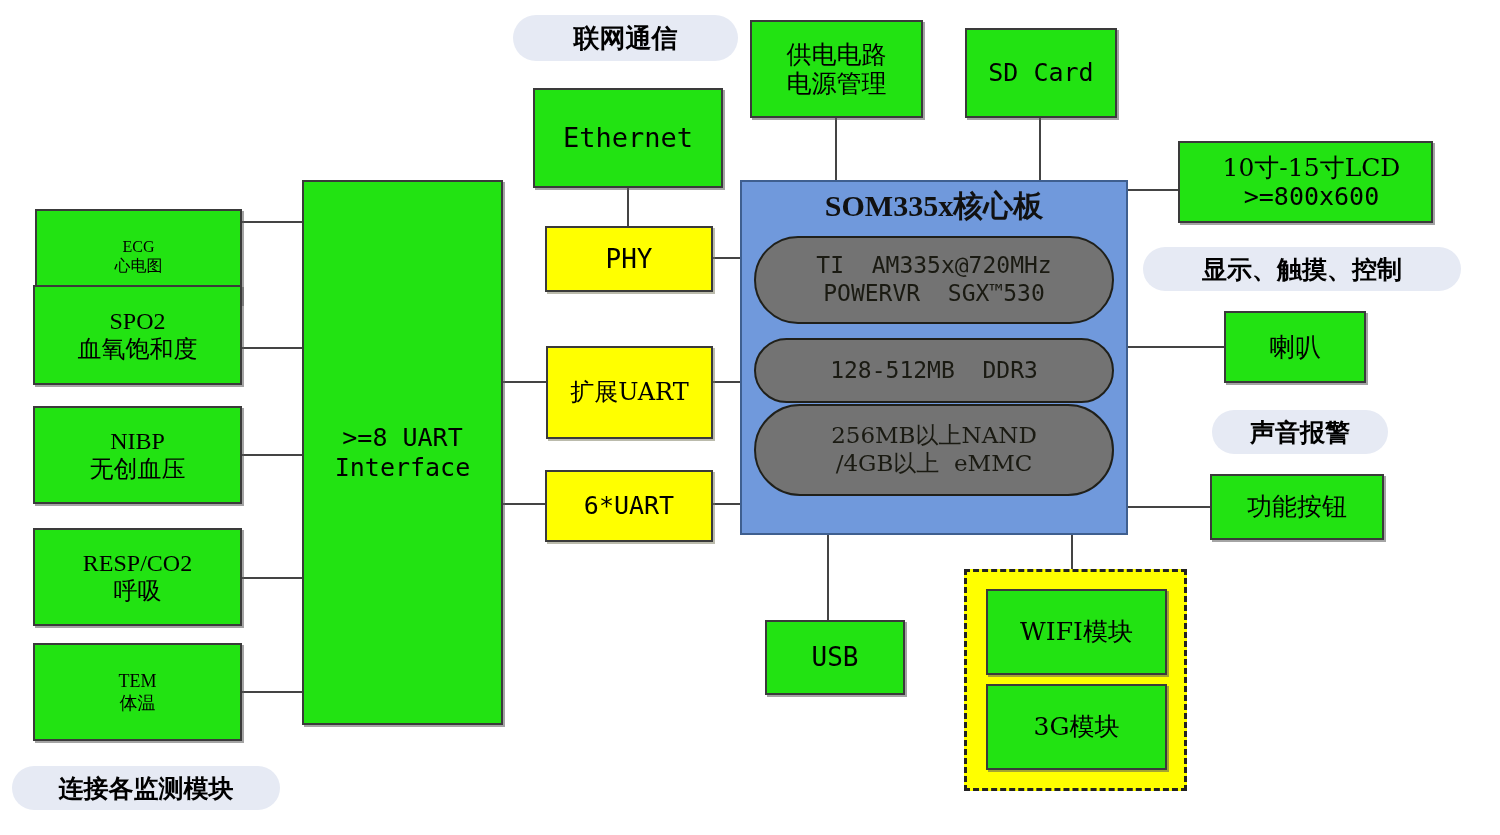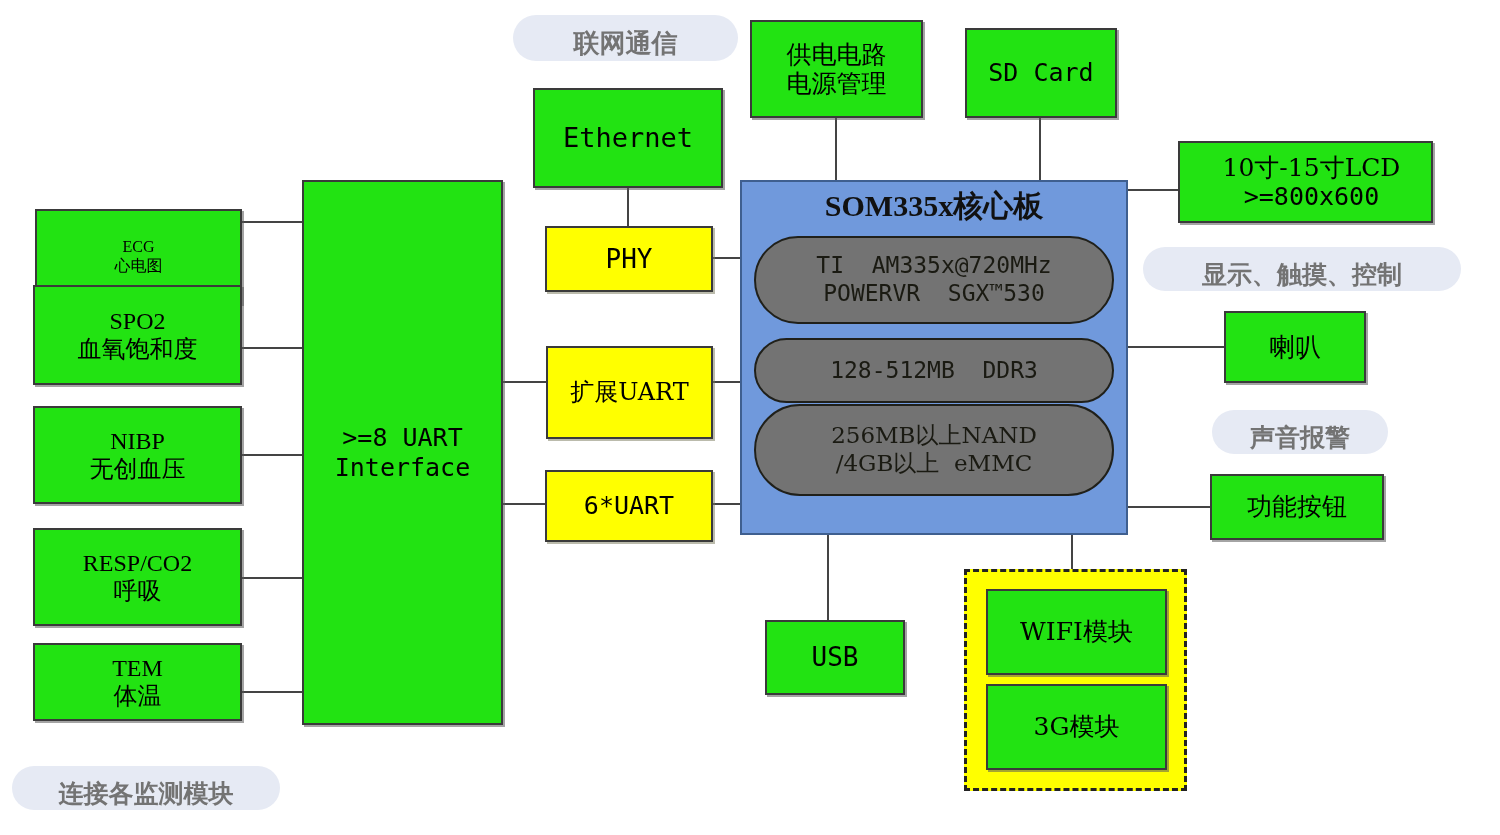--- a/index.html
+++ b/index.html
@@ -49,25 +49,25 @@
     box-shadow: 2px 2px 0 rgba(120,120,90,0.5);
   }
   .blue-board {
     background: #7099dc;
     border: 2px solid #3f5f8f;
   }
   .pill {
     position: absolute;
     box-sizing: border-box;
     display: flex;
-    align-items: flex-end;
+    align-items: center;
     justify-content: center;
     background: #e6eaf4;
     border-radius: 999px;
-    color: #737373;
+    color: #000000;
     font-family: "DejaVu Sans", "Liberation Sans", sans-serif;
     font-weight: 600;
     z-index: 4;
     white-space: pre;
   }
   .capsule {
     position: absolute;
     box-sizing: border-box;
     display: flex;
     flex-direction: column;
@@ -158,21 +158,21 @@
   <div class="node green" style="left:33px; top:406px; width:209px; height:98px; font-size:24px;">
     <span class="l1">NIBP</span>
     <span class="l1 serif-cn">无创血压</span>
   </div>
 
   <div class="node green" style="left:33px; top:528px; width:209px; height:98px; font-size:24px;">
     <span class="l1">RESP/CO2</span>
     <span class="l1 serif-cn">呼吸</span>
   </div>
 
-  <div class="node green" style="left:33px; top:643px; width:209px; height:78px; font-size:24px;">
+  <div class="node green" style="left:33px; top:643px; width:209px; height:98px; font-size:18px;">
     <span class="l1">TEM</span>
     <span class="l1 serif-cn">体温</span>
   </div>
 
   <div class="pill" style="left:12px; top:766px; width:268px; height:44px; font-size:25px;">
     <span>连接各监测模块</span>
   </div>
 
   <div class="node green" style="left:302px; top:180px; width:201px; height:545px; font-size:25px;">
     <span class="l1 mono">&gt;=8 UART</span>

